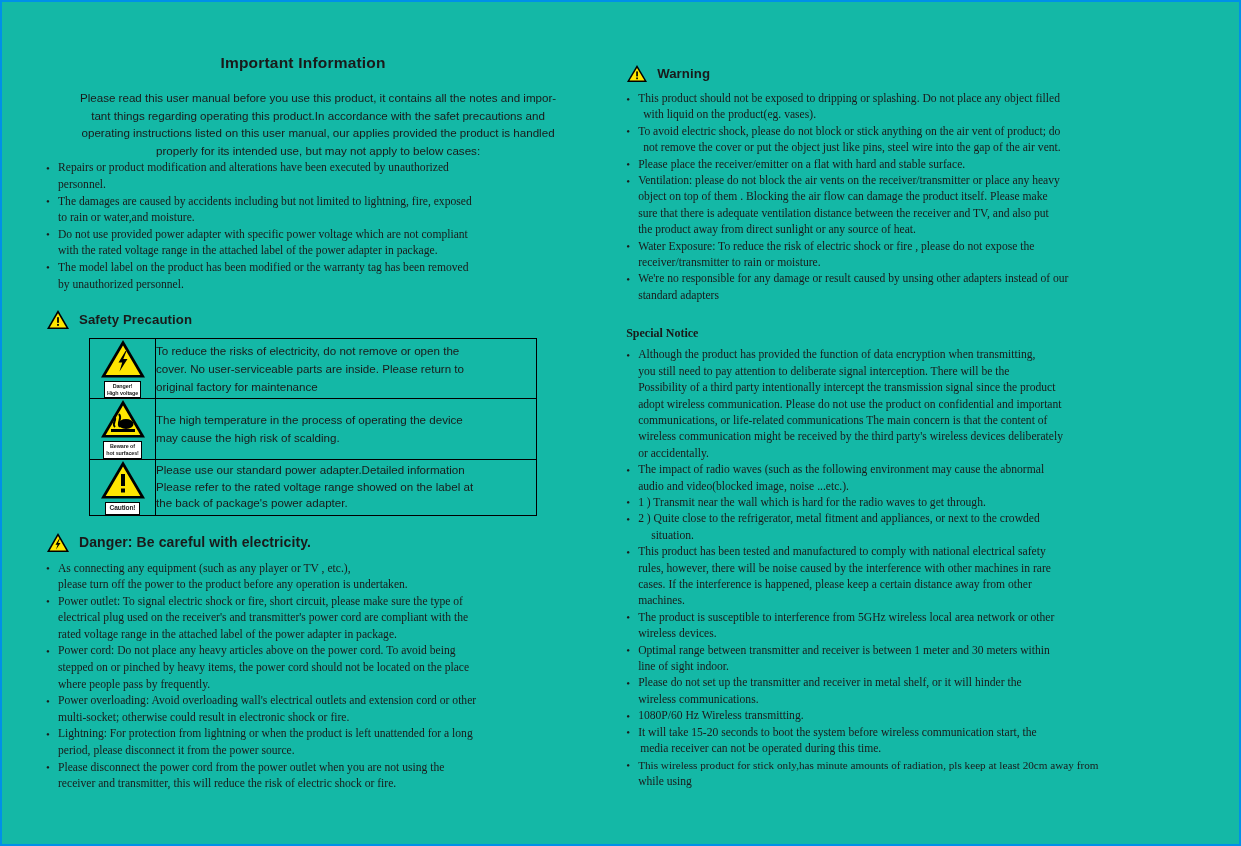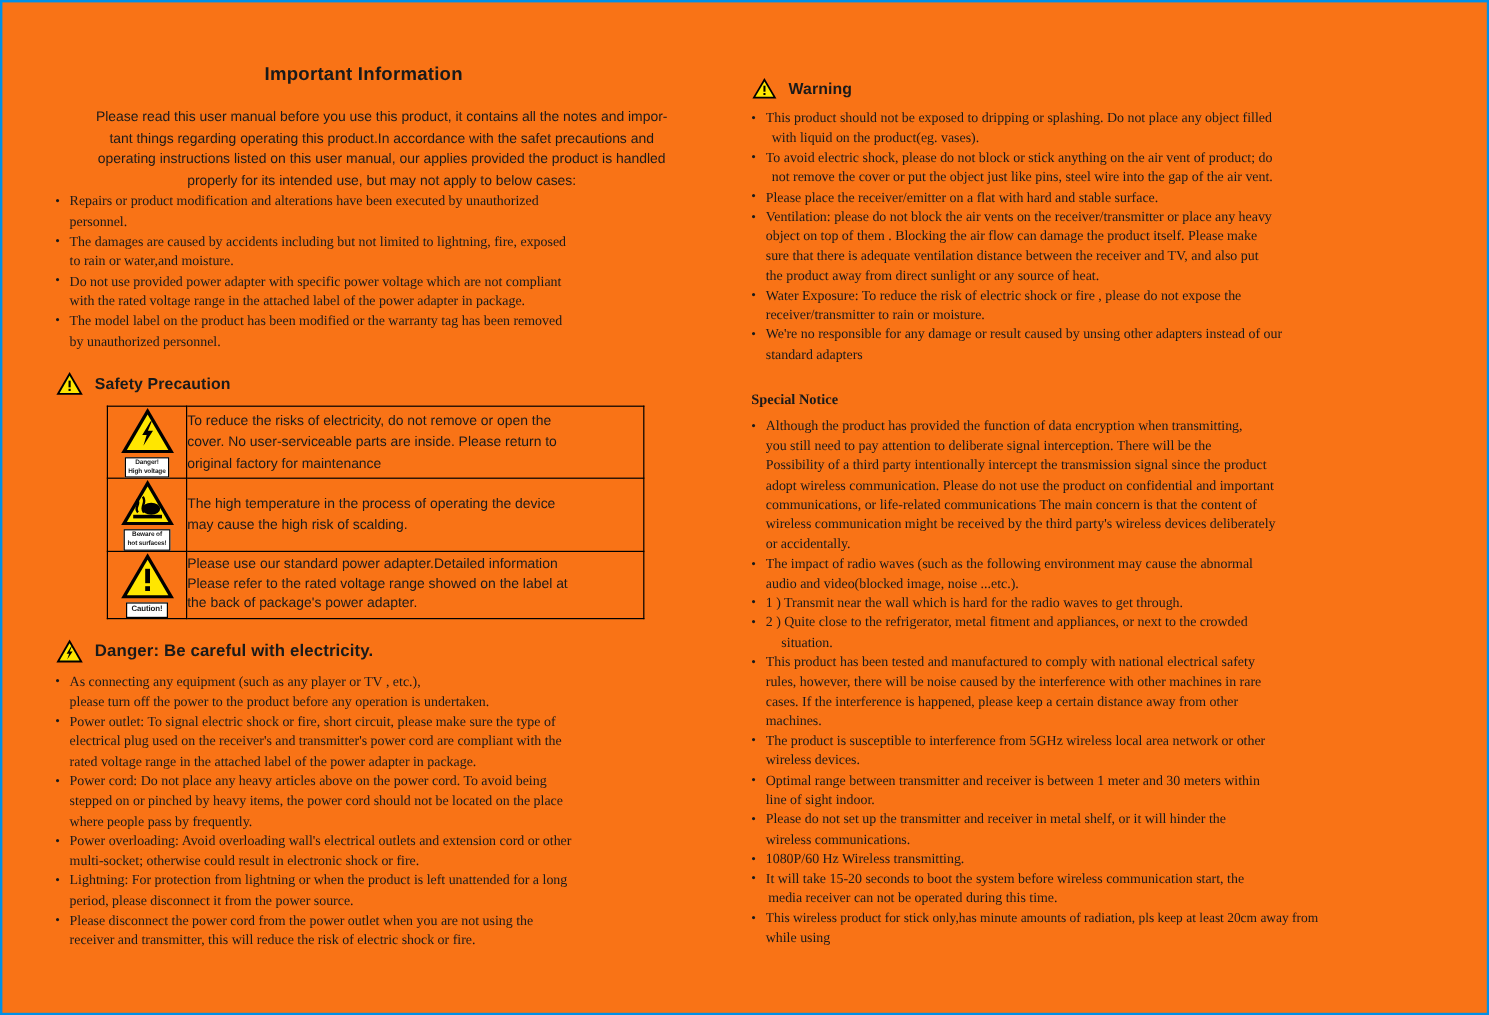--- a/index.html
+++ b/index.html
@@ -10,21 +10,21 @@
   body {
     width: 1241px; height: 846px;
     font-family: "Liberation Sans", sans-serif;
     color: #1a1a1a;
     overflow: hidden;
   }
   .page {
     position: relative;
     width: 1241px; height: 846px;
     border: 2px solid #0090e8;
-    background: #f97316;
+    background: #14b8a6;
     overflow: hidden;
   }
   .columns {
     display: flex;
     width: 100%; height: 100%;
   }
   .col-left {
     width: 608px;
     padding: 52px 18px 0 44px;
     position: relative;

